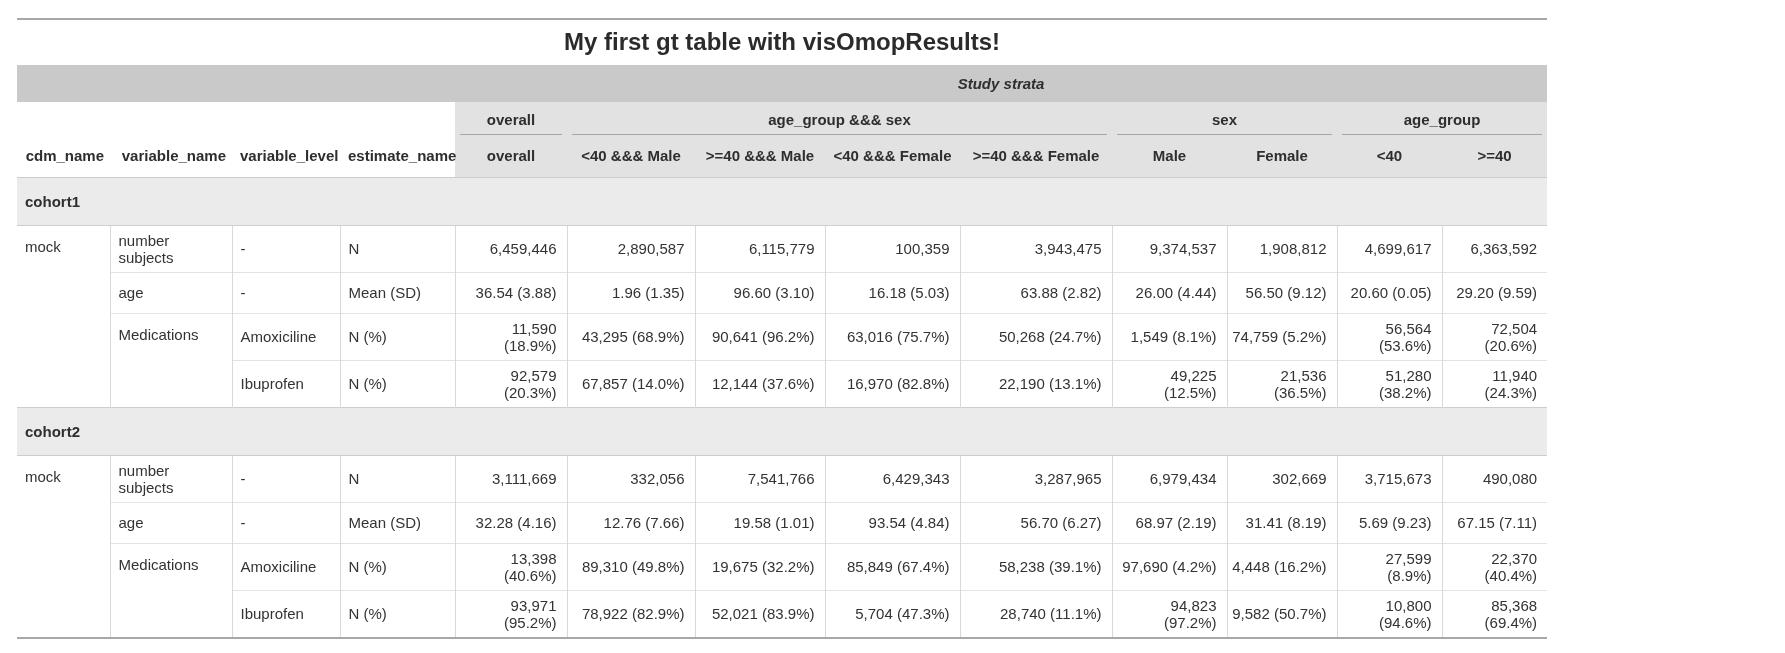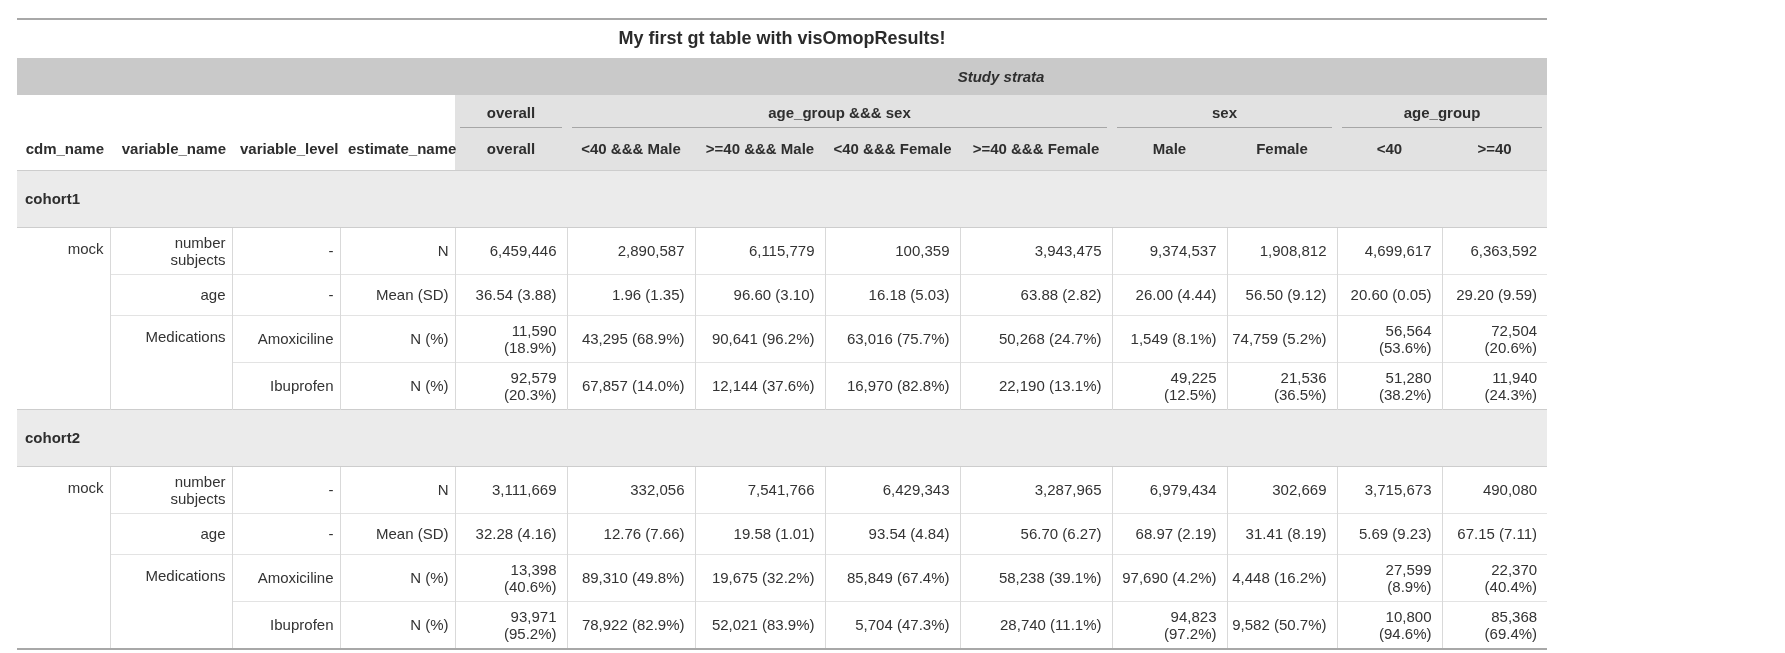--- a/index.html
+++ b/index.html
@@ -16,21 +16,21 @@
   }
   .gt-wrap {
     margin: 18px 0 0 17px;
     width: 1530px;
     border-top: 2px solid #a8a8a8;
     border-bottom: 2px solid #a8a8a8;
   }
   .gt-title {
     text-align: center;
     font-weight: bold;
-    font-size: 18px;
+    font-size: 24px;
     color: #2b2b2b;
     padding: 8px 0 9px 0;
   }
   table.gt {
     border-collapse: collapse;
     table-layout: fixed;
     width: 1530px;
     font-size: 15px;
     color: #333333;
   }
@@ -66,30 +66,30 @@
   .colhead-row .ch {
     background: #e2e2e2;
     text-align: center;
     padding: 4px 3px;
   }
   
   .group-row td {
     background: #ebebeb;
     font-weight: bold;
     text-align: left;
-    height: 57px;
+    height: 48px;
     padding: 6px 8px;
     border-top: 1px solid #cdcdcd;
     border-bottom: 1px solid #cdcdcd;
     color: #2e2e2e;
   }
   
   .data-row td { height: 41px; background: #ffffff; }
   td.lc {
-    text-align: right;
+    text-align: left;
     padding: 6px 6px 6px 8px;
     border-left: 1px solid #d9d9d9;
     border-top: 1px solid #e3e3e3;
     vertical-align: middle;
   }
   td.nc {
     text-align: right;
     padding: 6px 10px 6px 4px;
     border-left: 1px solid #d9d9d9;
     border-top: 1px solid #e3e3e3;

